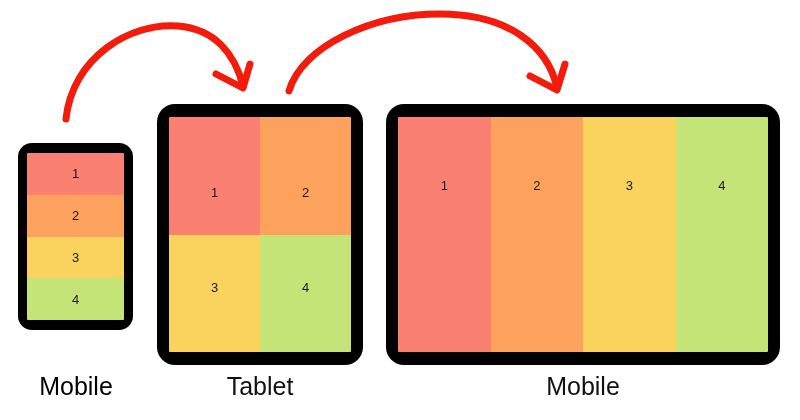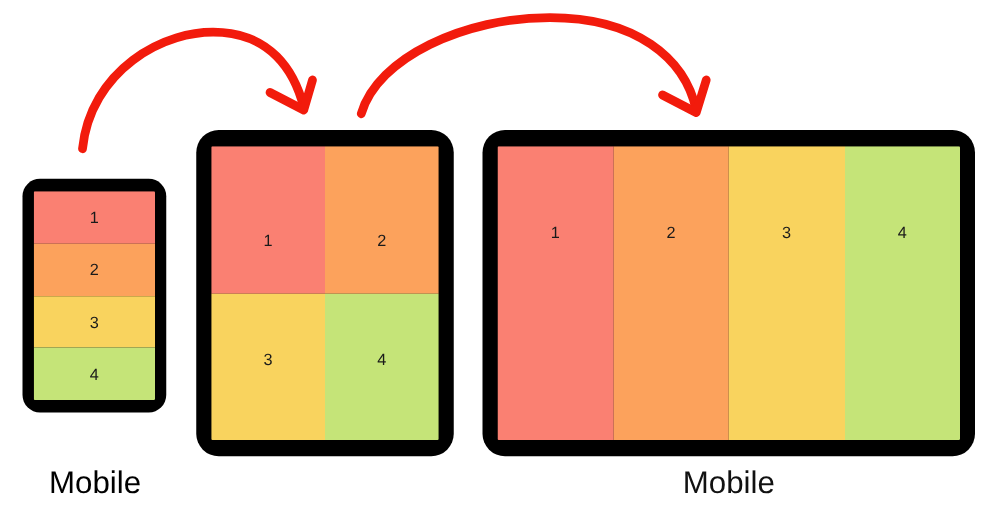--- a/index.html
+++ b/index.html
@@ -183,20 +183,21 @@
         <span>2</span>
       </div>
       <div class="cell c3" style="background: rgb(249, 211, 94); color: rgb(26, 26, 26);">
         <span>3</span>
       </div>
       <div class="cell c4" style="background: rgb(197, 228, 120); color: rgb(26, 26, 26);">
         <span>4</span>
       </div>
     </div>
   </div>
+  <div class="caption" id="caption-tablet" style="color: rgb(17, 17, 17);">Tablet</div>
 
   <div class="device" id="device-desktop" style="background: rgb(0, 0, 0);">
     <div class="screen">
       <div class="cell c1" style="background: rgb(250, 128, 114); color: rgb(26, 26, 26);">
         <span>1</span>
       </div>
       <div class="cell c2" style="background: rgb(252, 162, 92); color: rgb(26, 26, 26);">
         <span>2</span>
       </div>
       <div class="cell c3" style="background: rgb(249, 211, 94); color: rgb(26, 26, 26);">

